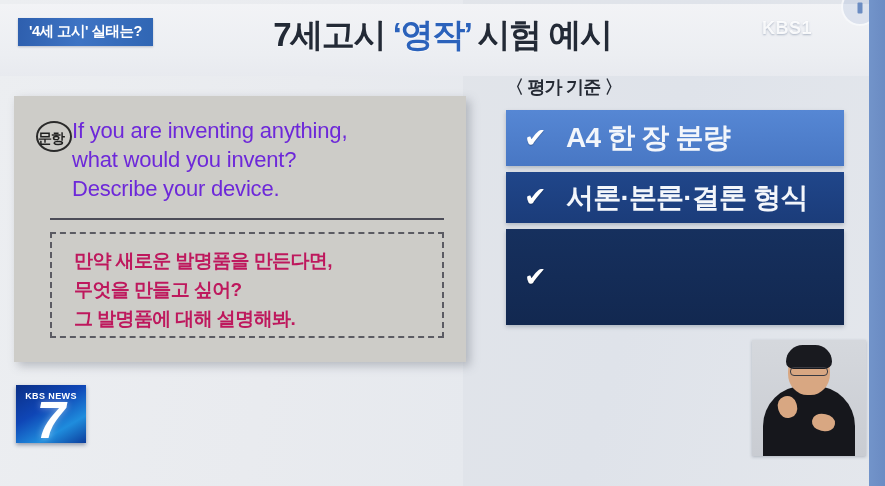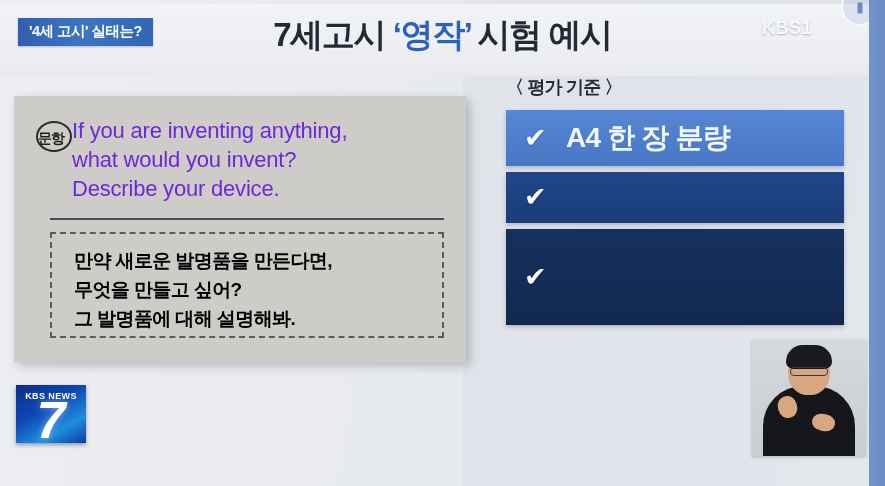--- a/index.html
+++ b/index.html
@@ -142,21 +142,21 @@
     width: 394px; height: 106px;
     border: 2px dashed #5b5b63;
     box-sizing: border-box;
   }
   #q-ko {
     position: absolute;
     left: 22px; top: 12px;
     font-size: 19px;
     line-height: 1.53;
     font-weight: bold;
-    color: #000000;
+    color: #be185d;
     letter-spacing: -0.6px;
     white-space: pre-line;
   }
 
   
   #criteria-title {
     position: absolute;
     left: 506px; top: 75px;
     width: 338px;
     font-size: 18px;
@@ -310,20 +310,21 @@
 
   <div id="criteria-title">〈 평가 기준 〉</div>
 
   <div class="crit-bar" id="crit-0">
     <span class="crit-check">✔</span>
     <span class="crit-label">A4 한 장 분량</span>
   </div>
 
   <div class="crit-bar" id="crit-1">
     <span class="crit-check">✔</span>
+    <span class="crit-label">서론·본론·결론 형식</span>
   </div>
 
   <div class="crit-bar" id="crit-2">
     <span class="crit-check">✔</span>
   </div>
 
   <div id="news-logo">
     <div id="news-logo-top">KBS NEWS</div>
     <div id="news-logo-num">7</div>
   </div>

